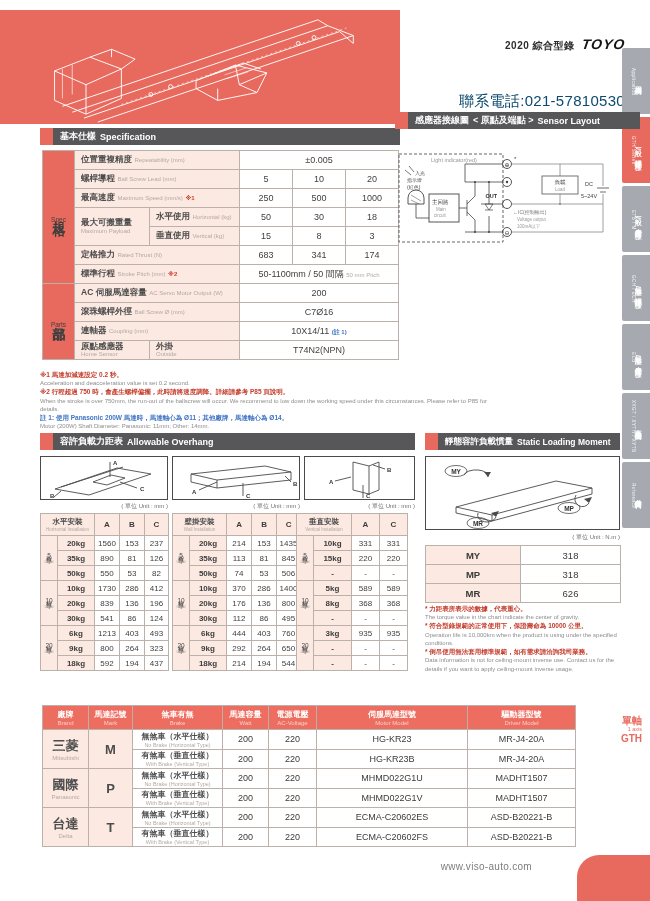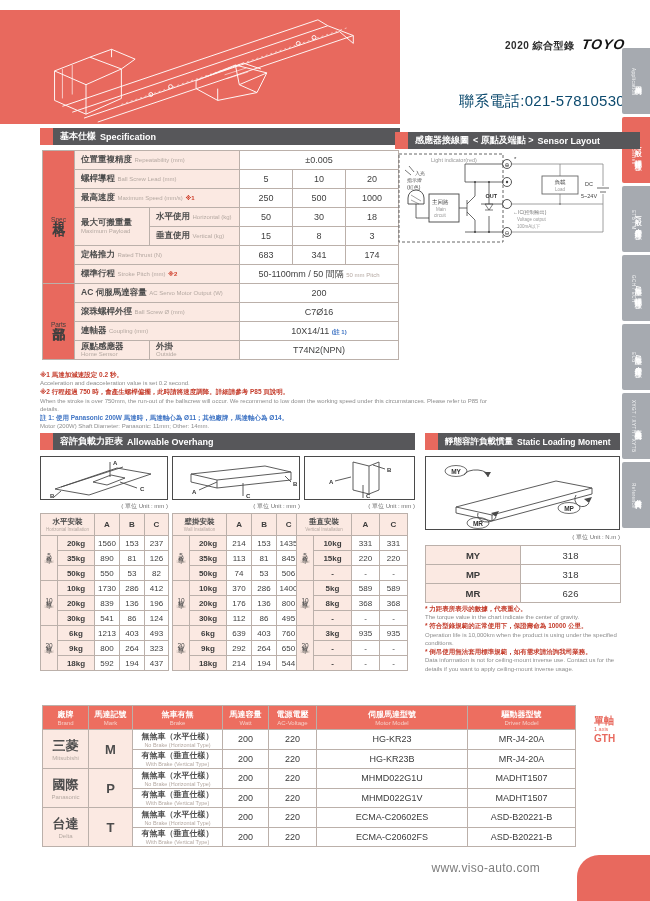--- a/index.html
+++ b/index.html
@@ -75,29 +75,29 @@
   .motor-table th .hz{font-size:8px}
   .motor-table th .he{font-size:6px;color:#f6cfc7;font-weight:normal}
   .motor-table td{height:19.5px;font-size:9px;text-align:center;color:#3a3a3a;background:#fff}
   .mt-brand{background:#fbe9e2 !important}
   .mt-brand .bz{font-size:13px;font-weight:bold;color:#4c4c4c}
   .mt-brand .be{font-size:6px;color:#b5a9a2}
   .mt-brake .kz{font-size:8px;font-weight:bold;color:#4c4c4c}
   .mt-brake .ke{font-size:5.5px;color:#b5a9a2}
 
   .series-nav{position:absolute;right:0;top:716px;width:56px}
-  .sn-head{text-align:left;color:#e8695e;margin-bottom:4px;padding-right:8px}
+  .sn-head{text-align:right;color:#e8695e;margin-bottom:4px;padding-right:8px}
   .sn-zh{font-size:10px;font-weight:bold;line-height:1}
   .sn-en{font-size:5.5px;line-height:1.2}
   .sn-model{font-size:10px;font-weight:bold;line-height:1.1}
   .sn-item{height:15px;margin-bottom:2px;background:#a6aab0;color:#fff;font-size:8px;font-weight:bold;
     line-height:15px;padding-left:6px;border-radius:2px 0 0 2px}
   .sn-item.active{background:#e8695e}
 
-  .footer-url{position:absolute;top:861px;right:110px;font-size:12px;color:#7d7d7d;letter-spacing:.3px}
+  .footer-url{position:absolute;top:861px;right:118px;font-size:10px;color:#7d7d7d;letter-spacing:.3px}
   .footer-shape{position:absolute;right:0;bottom:0;width:73px;height:46px;background:#e8695e;border-top-left-radius:22px}
 
   svg text{font-family:"Liberation Sans","DejaVu Sans",sans-serif}
 </style>
 </head>
 <body>
 
 <div id="page">
 
   <div class="hero">
@@ -258,21 +258,21 @@
 
   <div class="notes" style="left:40px;top:370px;width:450px">
       <div class="note-zh">※1 馬達加減速設定 0.2 秒。</div>
       <div class="note-en">Acceleration and deacceleration value is set 0.2 second.</div>
       <div class="note-zh">※2 行程超過 750 時，會產生螺桿偏擺，此時請將速度調降。詳細請參考 P85 頁說明。</div>
       <div class="note-en">When the stroke is over 750mm, the run-out of the ballscrew will occur. We recommend to low down the working speed under this circumstances. Please refer to P85 for details.</div>
       <div class="note-zh blue">註 1: 使用 Panasonic 200W 馬達時，馬達軸心為 Ø11；其他廠牌，馬達軸心為 Ø14。</div>
       <div class="note-en">Motor (200W) Shaft Diameter: Panasonic: 11mm; Other: 14mm.</div>
     </div>
 
-  <div class="sec-title" style="left:395px;top:132px;width:245px">
+  <div class="sec-title" style="left:395px;top:112px;width:245px">
     <div class="accent"></div>
     <div class="bar">
         <span>感應器接線圖</span>
         <span>&lt; 原點及端點 &gt;</span>
         <span>Sensor Layout</span>
       </div>
   </div>
 
   <svg style="position:absolute;left:395px;top:148px" width="225" height="100" viewBox="0 0 225 100">
     <rect x="4" y="6" width="104" height="88" fill="none" stroke="#666" stroke-width="1" stroke-dasharray="3,2"></rect>
@@ -535,21 +535,21 @@
             <td class="ov-v">86</td>
             <td class="ov-v">495</td>
           </tr>
           <tr>
             <td class="ov-lead" rowspan="3">
               <div class="lz">導程</div>
               <div class="ln">20</div>
               <div class="le">Lead</div>
             </td>
             <td class="ov-w">6kg</td>
-            <td class="ov-v">639</td>
+            <td class="ov-v">444</td>
             <td class="ov-v">403</td>
             <td class="ov-v">760</td>
           </tr>
           <tr>
             <td class="ov-w">9kg</td>
             <td class="ov-v">292</td>
             <td class="ov-v">264</td>
             <td class="ov-v">650</td>
           </tr>
           <tr>

